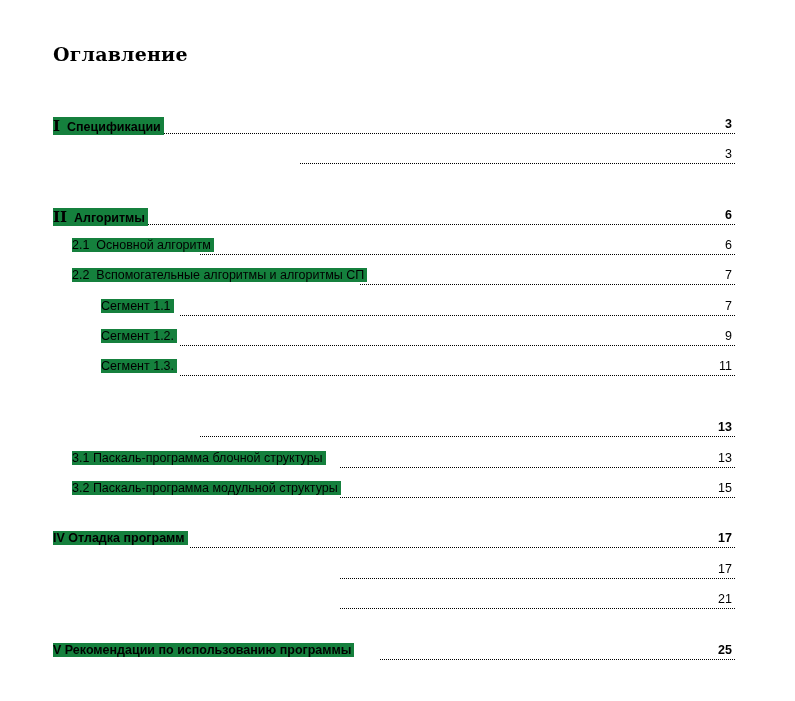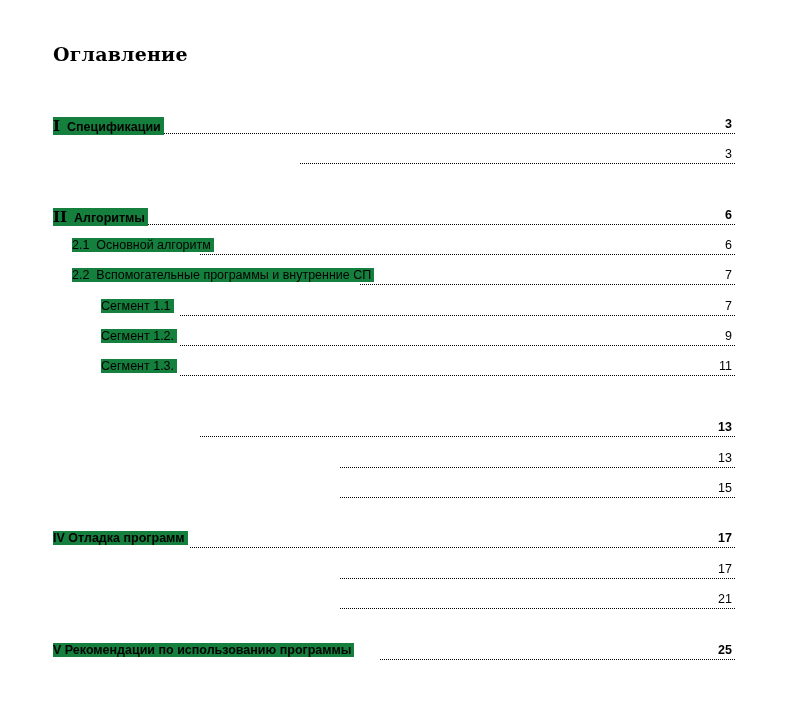--- a/index.html
+++ b/index.html
@@ -46,21 +46,21 @@
     <span class="label" style="left:53px"><span class="roman">II</span>&nbsp; <span>Алгоритмы</span></span>
     <span class="leader" style="left:140px"></span>
     <span class="page">6</span>
   </div>
   <div class="entry" style="top:238px">
     <span class="label" style="left:72px"><span>2.1</span>&nbsp; <span>Основной алгоритм</span></span>
     <span class="leader" style="left:200px"></span>
     <span class="page">6</span>
   </div>
   <div class="entry" style="top:268px">
-    <span class="label" style="left:72px"><span>2.2</span>&nbsp; <span>Вспомогательные программы и внутренние СП</span></span>
+    <span class="label" style="left:72px"><span>2.2</span>&nbsp; <span>Вспомогательные алгоритмы и алгоритмы СП</span></span>
     <span class="leader" style="left:360px"></span>
     <span class="page">7</span>
   </div>
   <div class="entry" style="top:299px">
     <span class="label" style="left:101px">Сегмент 1.1</span>
     <span class="leader" style="left:180px"></span>
     <span class="page">7</span>
   </div>
   <div class="entry" style="top:329px">
     <span class="label" style="left:101px">Сегмент 1.2.</span>
@@ -71,24 +71,26 @@
     <span class="label" style="left:101px">Сегмент 1.3.</span>
     <span class="leader" style="left:180px"></span>
     <span class="page">11</span>
   </div>
 
   <div class="entry bold" style="top:420px">
     <span class="leader" style="left:200px"></span>
     <span class="page">13</span>
   </div>
   <div class="entry" style="top:451px">
+    <span class="label" style="left:72px"><span>3.1</span> <span>Паскаль-программа блочной структуры</span></span>
     <span class="leader" style="left:340px"></span>
     <span class="page">13</span>
   </div>
   <div class="entry" style="top:481px">
+    <span class="label" style="left:72px"><span>3.2</span> <span>Паскаль-программа модульной структуры</span></span>
     <span class="leader" style="left:340px"></span>
     <span class="page">15</span>
   </div>
 
   <div class="entry bold" style="top:531px">
     <span class="label" style="left:53px">IV Отладка программ</span>
     <span class="leader" style="left:190px"></span>
     <span class="page">17</span>
   </div>
   <div class="entry" style="top:562px">

